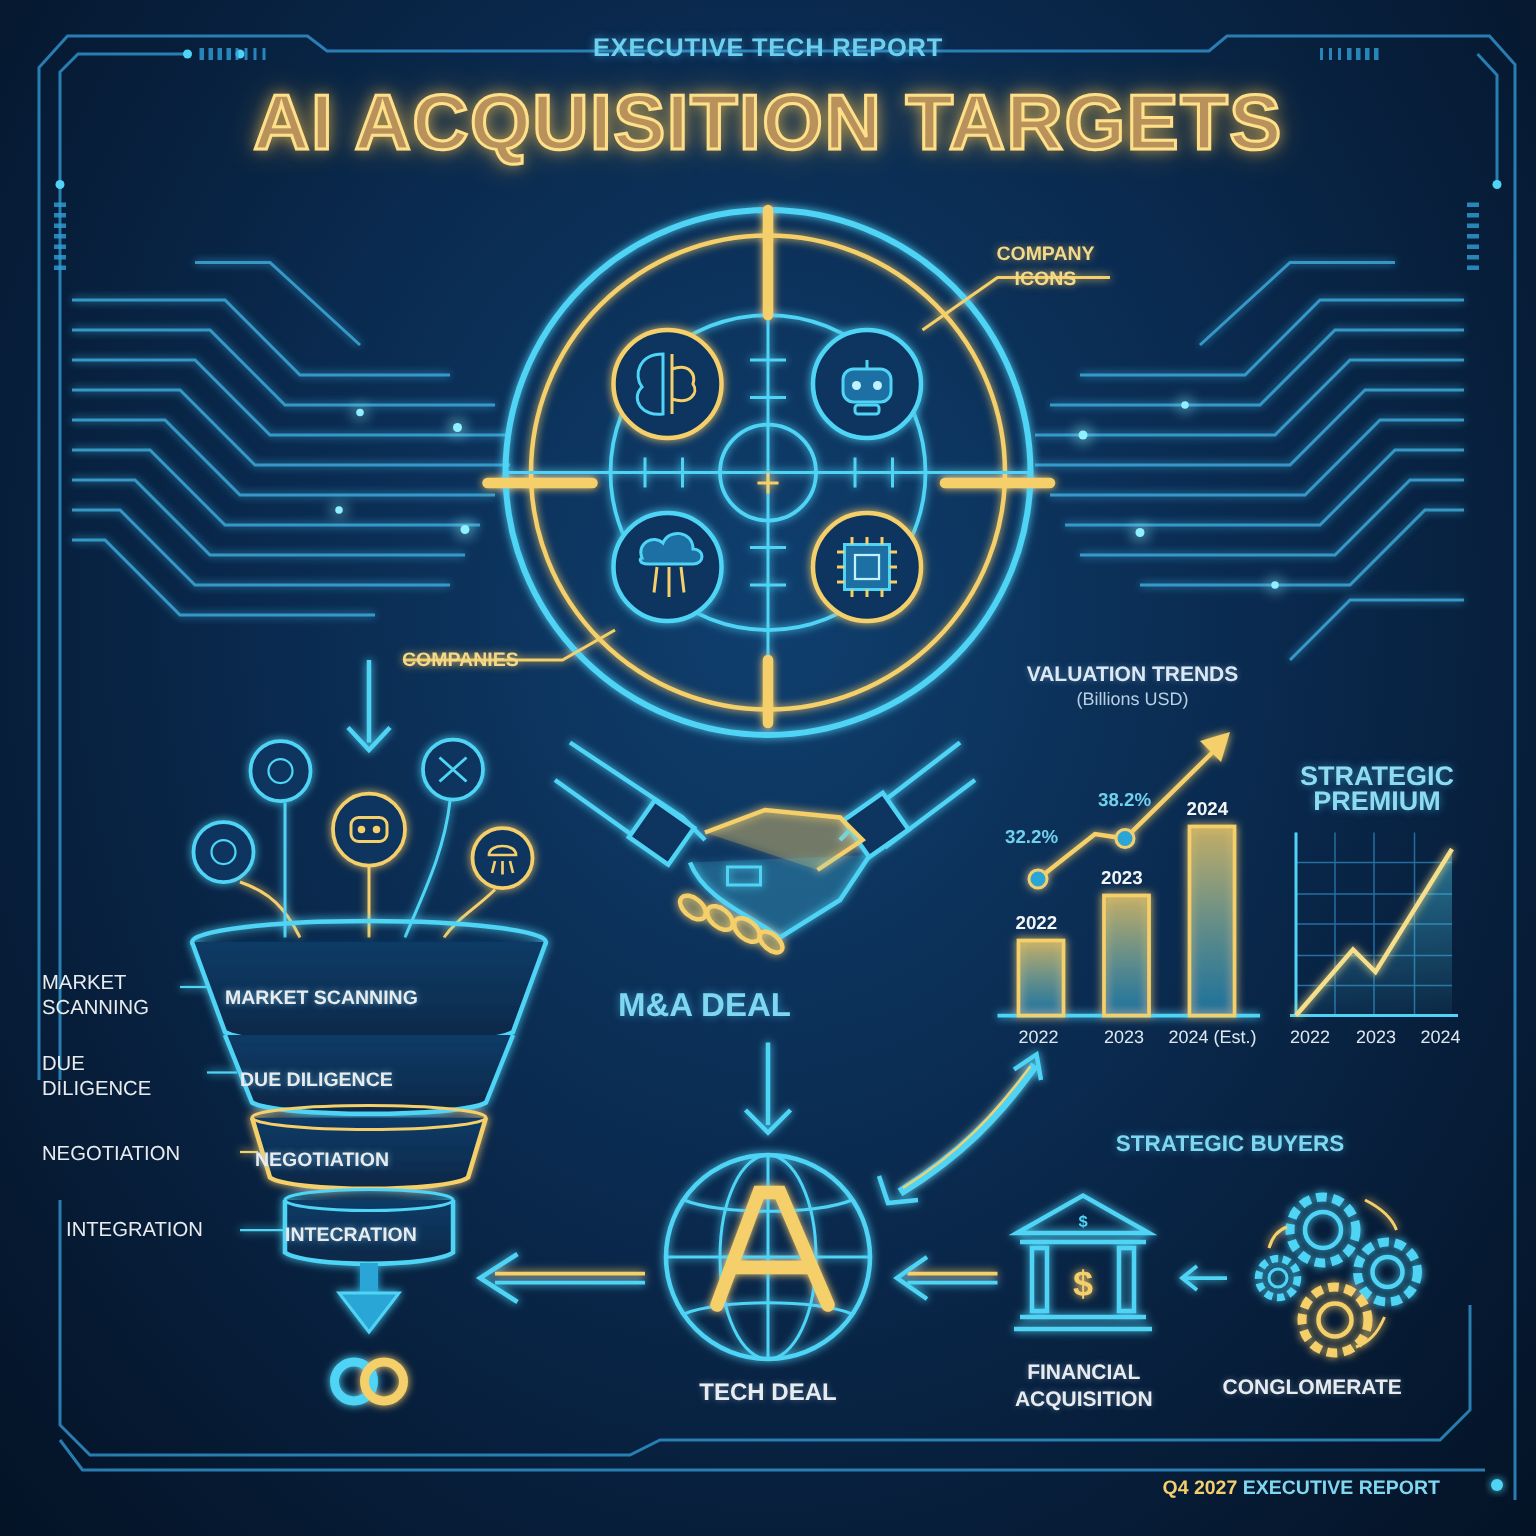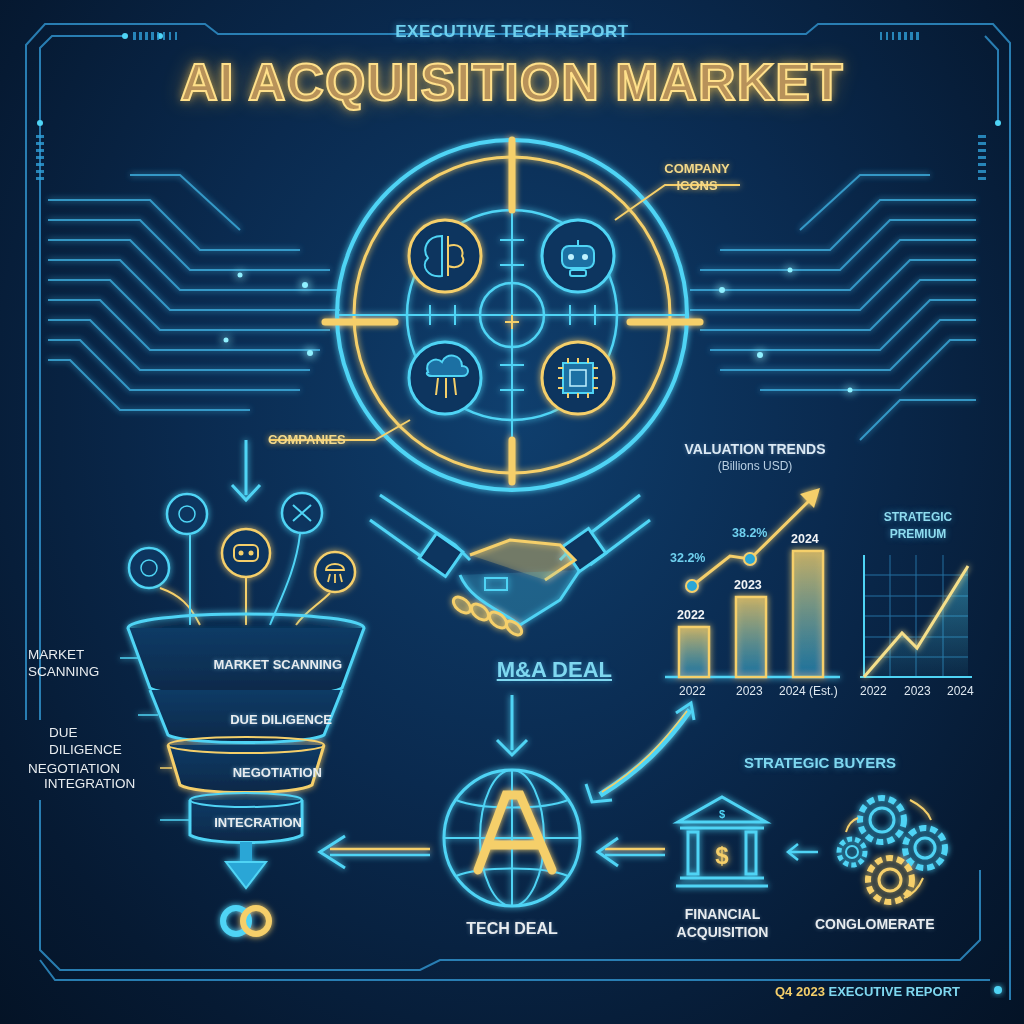--- a/index.html
+++ b/index.html
@@ -20,21 +20,21 @@
     left:0; width:1024px; top:52px; text-align:center;
     font-size:52px; font-weight:bold; letter-spacing:1px;
     color:#b8925a;
     -webkit-text-stroke:2px #ffe08a;
     text-shadow:0 0 10px rgba(255,200,80,.75), 0 0 22px rgba(255,190,60,.45);
   }
   .gold-label { color:#f3d98a; font-weight:bold; text-shadow:0 0 6px rgba(255,200,90,.6);margin-top:12px; }
   .cyan-label { color:#7fd8f0; font-weight:bold; text-shadow:0 0 6px rgba(80,200,255,.55); }
   .white-label { color:#e8ecef; font-weight:bold; text-shadow:0 0 4px rgba(200,230,255,.35); }
   .small { font-size:13px; }
-  .funnel-text { font-size:13px; font-weight:bold; color:#e8ecef; text-align:right; text-shadow:0 0 4px rgba(150,220,255,.6); }
+  .funnel-text { font-size:13px; font-weight:bold; color:#e8ecef; text-align:left; text-shadow:0 0 4px rgba(150,220,255,.6); }
   .side-label { font-size:13.5px; font-weight:normal; color:#e8ecef; line-height:17px; }
   .axis { font-size:12px; color:#dfe8f0; }
   .pct { font-size:12.5px; color:#6fd0ee; font-weight:bold; }
   .barlbl { font-size:12.5px; color:#f2f4f6; font-weight:bold; }
 </style>
 </head>
 <body>
 
 <svg class="layer" viewBox="0 0 1024 1024">
   <defs>
@@ -352,67 +352,67 @@
         <line x1="864" y1="657" x2="968" y2="657"></line>
     </g>
     <polygon points="864,677 902,633 917,648 968,566 968,677" fill="url(#areag)"></polygon>
     <line x1="860" y1="677" x2="972" y2="677" stroke="#4fd4f5" stroke-width="2"></line>
     <line x1="864" y1="555" x2="864" y2="677" stroke="#4fd4f5" stroke-width="2"></line>
     <polyline points="864,677 902,633 917,648 968,566" fill="none" stroke="#f5df8a" stroke-width="3" filter="url(#glow)"></polyline>
   </g>
 </svg>
 
 <div class="abs subtitle">EXECUTIVE TECH REPORT</div>
-<div class="abs title">AI ACQUISITION MARKET</div>
+<div class="abs title">AI ACQUISITION TARGETS</div>
 
 <div class="abs gold-label small" style="left:652px; top:148px; width:90px; text-align:center; line-height:17px;">
   <div>COMPANY</div>
   <div>ICONS</div>
 </div>
 <div class="abs gold-label small" style="left:268px; top:420px;">COMPANIES</div>
 
 <div class="abs side-label" style="left:28px; top:646px;">
   <div>MARKET</div>
   <div>SCANNING</div>
 </div>
-<div class="abs side-label" style="left:28px; top:724px;margin-left:21px;">
+<div class="abs side-label" style="left:28px; top:700px;">
   <div>DUE</div>
   <div>DILIGENCE</div>
 </div>
 <div class="abs side-label" style="left:28px; top:760px;">NEGOTIATION</div>
-<div class="abs side-label" style="left:28px; top:775px;padding-left:16px;">INTEGRATION</div>
+<div class="abs side-label" style="left:28px; top:811px;padding-left:16px;">INTEGRATION</div>
 
 <div class="abs funnel-text" style="left:150px; top:657px; width:192px;">MARKET SCANNING</div>
 <div class="abs funnel-text" style="left:160px; top:712px; width:172px;">DUE DILIGENCE</div>
 <div class="abs funnel-text" style="left:170px; top:765px; width:152px;">NEGOTIATION</div>
 <div class="abs funnel-text" style="left:190px; top:815px; width:112px;">INTECRATION</div>
 
-<div class="abs cyan-label" style="left:412px; top:657px; width:200px; text-align:right; font-size:22px;text-decoration:underline;">M&amp;A DEAL</div>
+<div class="abs cyan-label" style="left:412px; top:657px; width:200px; text-align:left; font-size:22px;">M&amp;A DEAL</div>
 
 <div class="abs white-label" style="left:412px; top:920px; width:200px; text-align:center; font-size:16px;">TECH DEAL</div>
 
 <div class="abs white-label" style="left:660px; top:441px; width:190px; text-align:center; font-size:14px; color:#dbe9f4;">VALUATION TRENDS</div>
 <div class="abs" style="left:660px; top:459px; width:190px; text-align:center; font-size:12px; color:#b9cfe2;">(Billions USD)</div>
 <div class="abs pct" style="left:670px; top:551px;">32.2%</div>
 <div class="abs pct" style="left:732px; top:526px;">38.2%</div>
 <div class="abs barlbl" style="left:677px; top:608px;">2022</div>
 <div class="abs barlbl" style="left:734px; top:578px;">2023</div>
 <div class="abs barlbl" style="left:791px; top:532px;">2024</div>
 <div class="abs axis" style="left:679px; top:684px;">2022</div>
 <div class="abs axis" style="left:736px; top:684px;">2023</div>
 <div class="abs axis" style="left:779px; top:684px;">2024 (Est.)</div>
 
-<div class="abs cyan-label" style="left:858px; top:509px; width:120px; text-align:center; font-size:12px; line-height:17px; color:#8fdcef;">STRATEGIC PREMIUM</div>
+<div class="abs cyan-label" style="left:858px; top:509px; width:120px; text-align:center; font-size:18px; line-height:17px; color:#8fdcef;">STRATEGIC PREMIUM</div>
 <div class="abs axis" style="left:860px; top:684px;">2022</div>
 <div class="abs axis" style="left:904px; top:684px;">2023</div>
 <div class="abs axis" style="left:947px; top:684px;">2024</div>
 
 <div class="abs cyan-label" style="left:720px; top:754px; width:200px; text-align:center; font-size:15px;">STRATEGIC BUYERS</div>
 <div class="abs white-label" style="left:650px; top:905px; width:145px; text-align:center; font-size:14px; line-height:18px;">
   <div>FINANCIAL</div>
   <div>ACQUISITION</div>
 </div>
 <div class="abs white-label" style="left:815px; top:916px; width:150px; text-align:left; font-size:14px;">CONGLOMERATE</div>
 
 <div class="abs" style="left:775px; top:984px; font-size:13px; font-weight:bold;">
-  <span style="color:#f5cf6a;">Q4 2023</span>
+  <span style="color:#f5cf6a;">Q4 2027</span>
   <span style="color:#7fd8f0;">EXECUTIVE REPORT</span>
 </div>
 
 </body></html>

